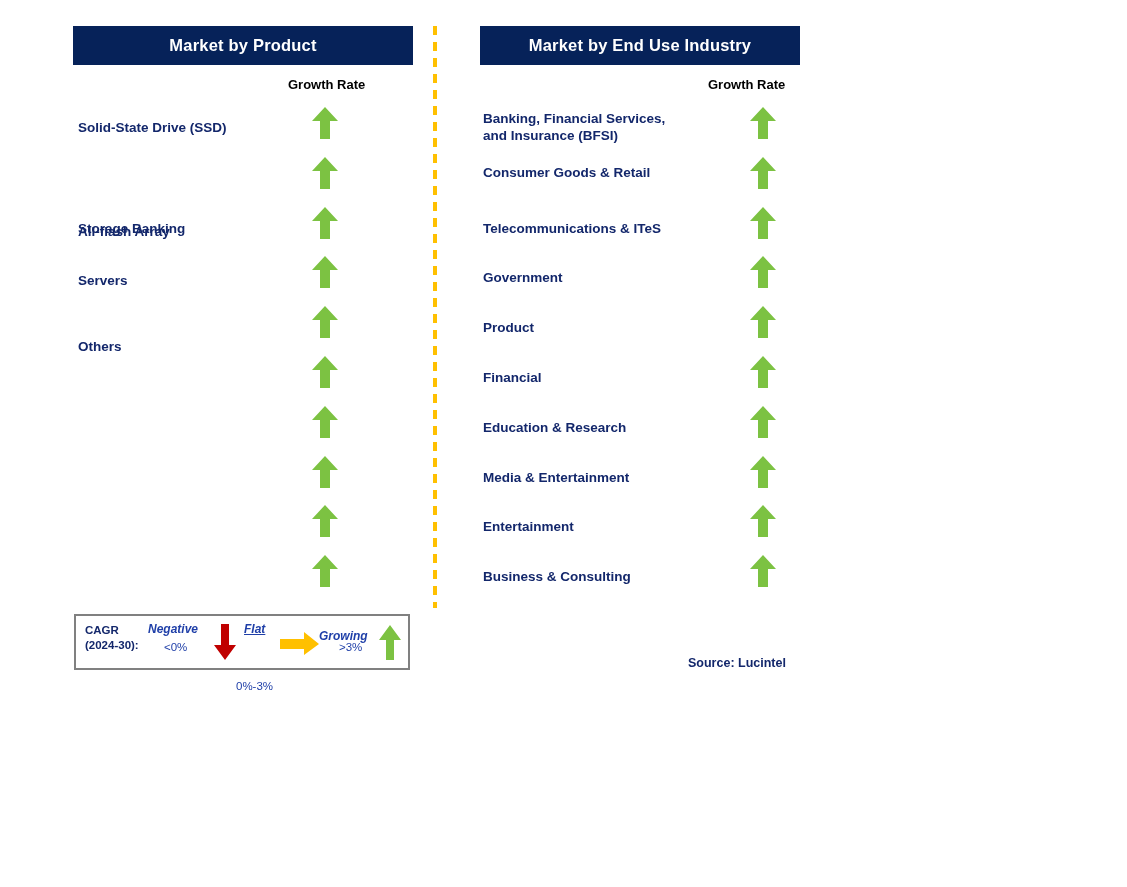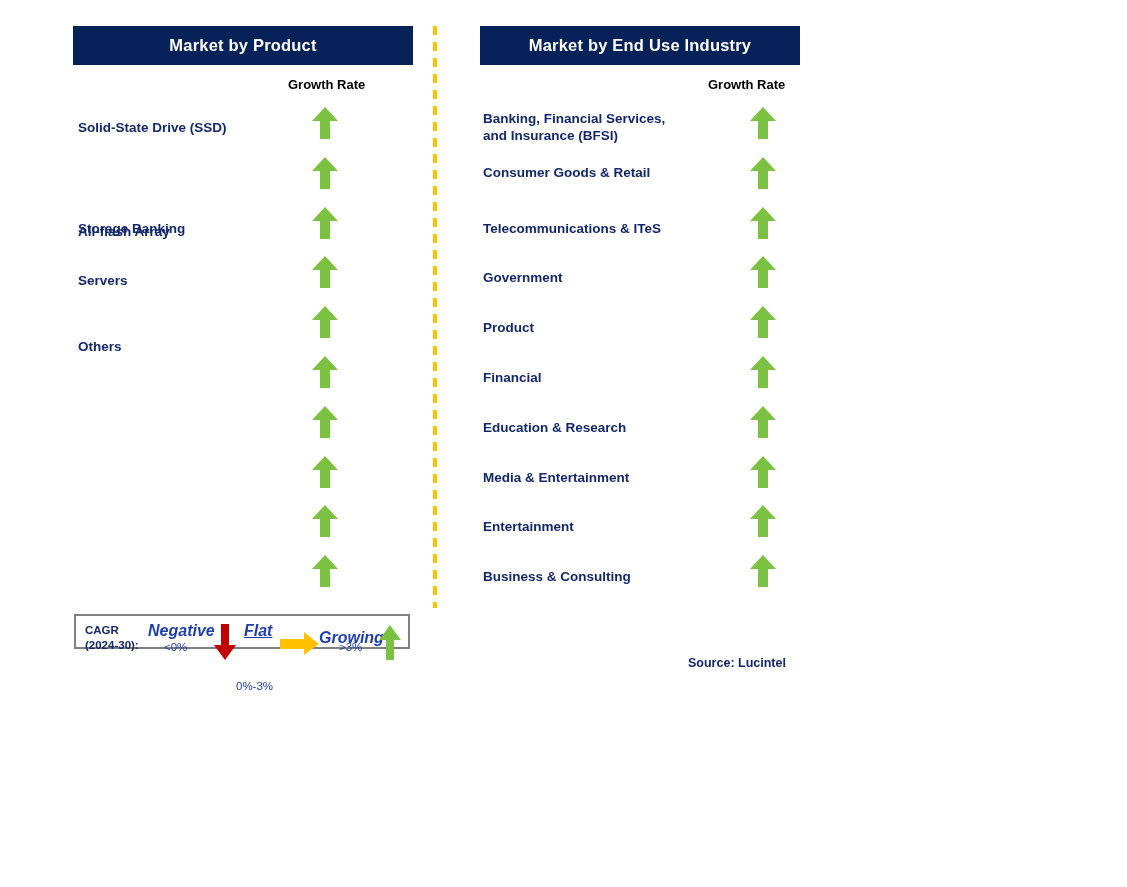--- a/index.html
+++ b/index.html
@@ -82,41 +82,41 @@
       rgba(255,255,255,0) 9px, rgba(255,255,255,0) 16px
     );
   }
 
   
   #legend {
     position: absolute;
     left: 74px;
     top: 614px;
     width: 336px;
-    height: 35px;
+    height: 56px;
     border: 2px solid #808080;
     background: #ffffff;
     box-sizing: border-box;
   }
   .legend-cagr {
     position: absolute;
     left: 9px;
     top: 7px;
     color: #13276B;
     font-weight: bold;
     font-size: 11.5px;
     line-height: 15px;
     white-space: pre-line;
   }
   .legend-title {
     position: absolute;
     color: #1F3FA8;
     font-style: italic;
     font-weight: bold;
-    font-size: 16px;
+    font-size: 12px;
     white-space: nowrap;
   }
   .legend-value {
     position: absolute;
     color: #1F3FA8;
     font-size: 11.5px;
     white-space: nowrap;
   }
   #legend-neg-title  { left: 72px;  top: 6px; }
   #legend-neg-value  { left: 88px;  top: 25px; }

